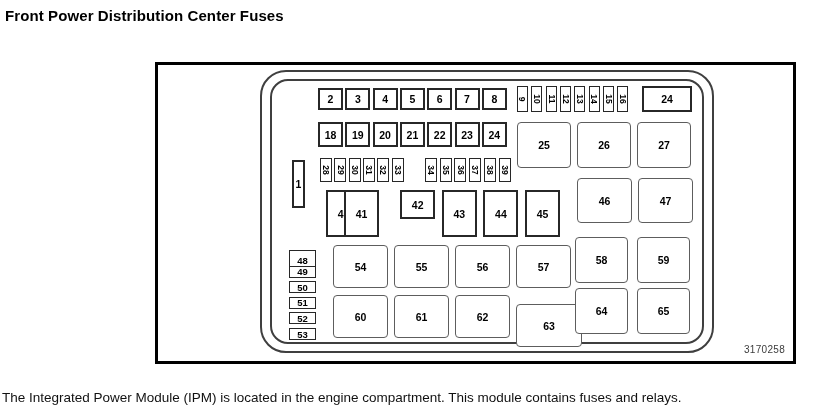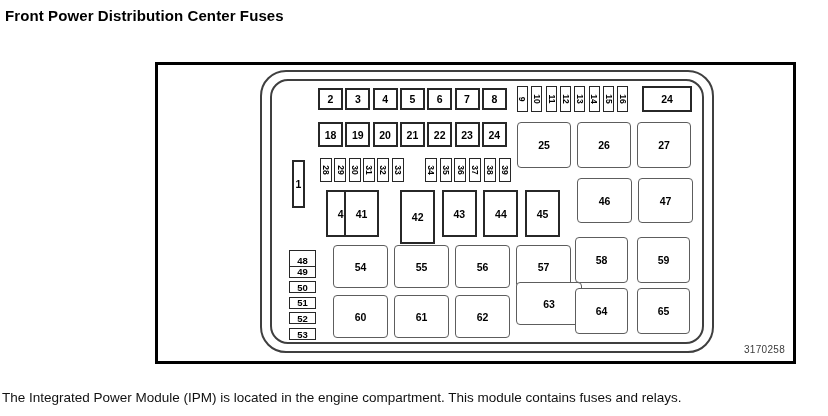--- a/index.html
+++ b/index.html
@@ -157,21 +157,21 @@
       </div>
       <div class="vfuse" style="left: 498.5px; top: 158px; width: 12px; height: 24px;">
         <span>39</span>
       </div>
       <div class="fuse" style="left: 317px; top: 190px; width: 35px; height: 47px; margin-left: 9px;">
         <span>40</span>
       </div>
       <div class="fuse" style="left: 344px; top: 190px; width: 35px; height: 47px;">
         <span>41</span>
       </div>
-      <div class="fuse" style="left: 400.2px; top: 190px; width: 35px; height: 54px;">
+      <div class="fuse" style="left: 400.2px; top: 190px; width: 35px; height: 29px;">
         <span>42</span>
       </div>
       <div class="fuse" style="left: 441.8px; top: 190px; width: 35px; height: 47px; text-align: center;">
         <span>43</span>
       </div>
       <div class="fuse" style="left: 483.4px; top: 190px; width: 35px; height: 47px;">
         <span>44</span>
       </div>
       <div class="fuse" style="left: 525px; top: 190px; width: 35px; height: 47px;">
         <span>45</span>
@@ -229,21 +229,21 @@
       </div>
       <div class="relay" style="left: 333px; top: 295px; width: 55px; height: 43px;">
         <span>60</span>
       </div>
       <div class="relay" style="left: 394px; top: 295px; width: 55px; height: 43px;">
         <span>61</span>
       </div>
       <div class="relay" style="left: 455px; top: 295px; width: 55px; height: 43px;">
         <span>62</span>
       </div>
-      <div class="relay" style="left: 516px; top: 282px; width: 66px; height: 43px;">
+      <div class="relay" style="left: 516px; top: 304px; width: 66px; height: 43px;">
         <span>63</span>
       </div>
       <div class="relay" style="left: 575px; top: 288px; width: 53px; height: 46px;">
         <span>64</span>
       </div>
       <div class="relay" style="left: 637px; top: 288px; width: 53px; height: 46px;">
         <span>65</span>
       </div>
     </div>
 

